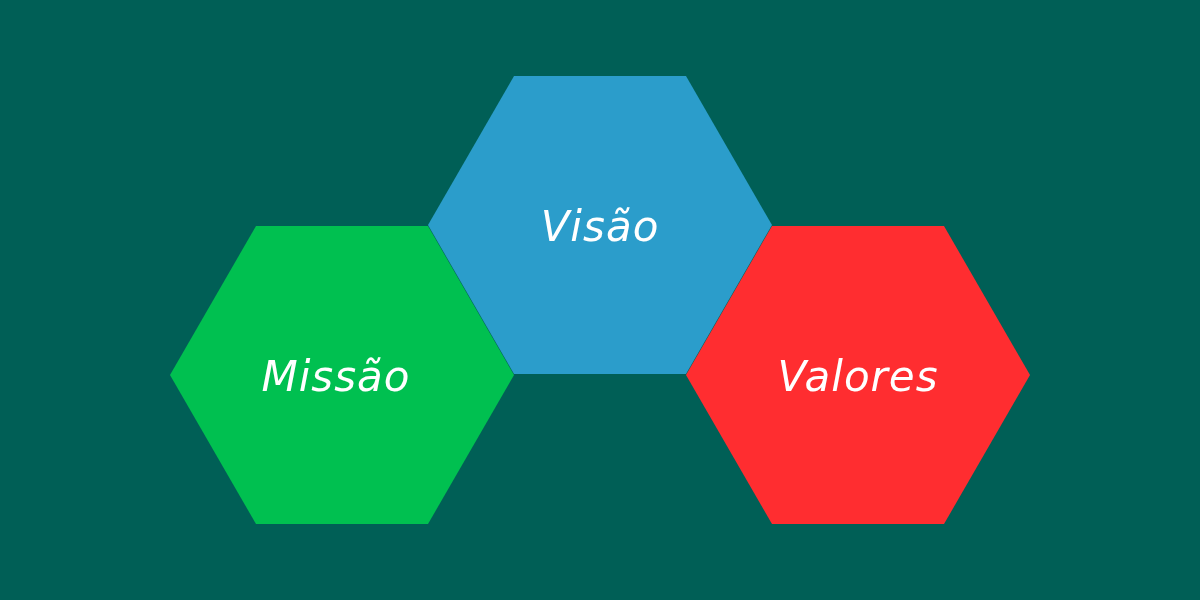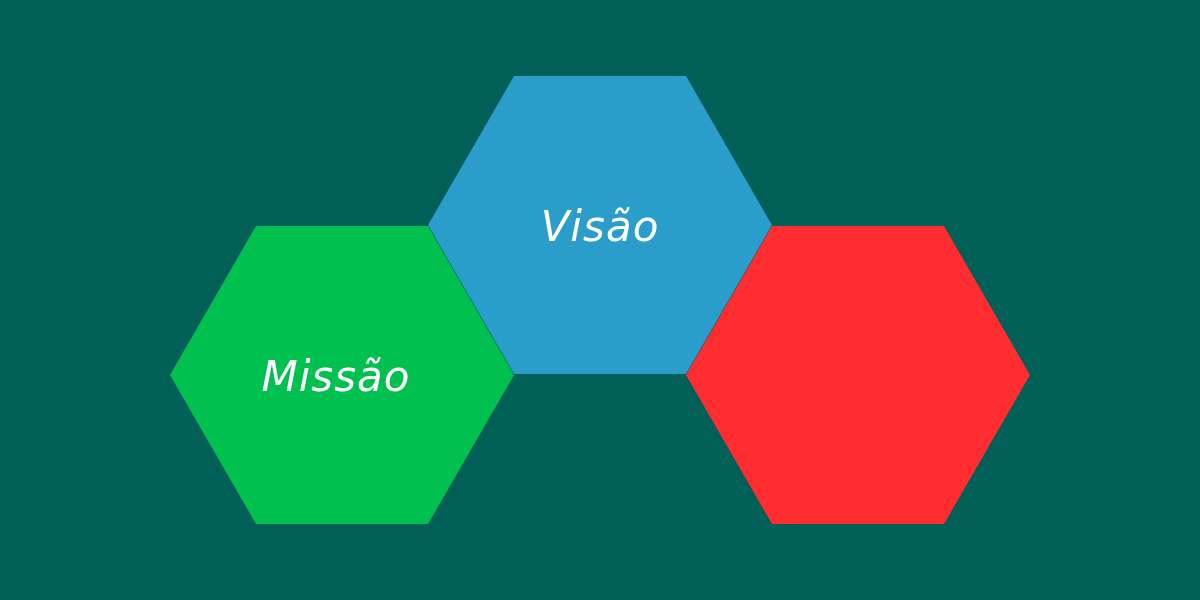--- a/index.html
+++ b/index.html
@@ -26,13 +26,14 @@
 
 <div class="stage">
   <svg class="hexes" width="1200" height="600" viewBox="0 0 1200 600">
     <polygon points="256,226 428,226 514,375 428,524 256,524 170,375" fill="#00c050"></polygon>
     <polygon points="514,76 686,76 772,225 686,374 514,374 428,225" fill="#2b9dcb"></polygon>
     <polygon points="772,226 944,226 1030,375 944,524 772,524 686,375" fill="#ff2d30"></polygon>
   </svg>
 
   <div class="label" style="left:336px; top:376px;">Missão</div>
   <div class="label" style="left:600px; top:226px;text-align:center;">Visão</div>
+  <div class="label" style="left:858px; top:376px;">Valores</div>
 </div>
 
 </body></html>

